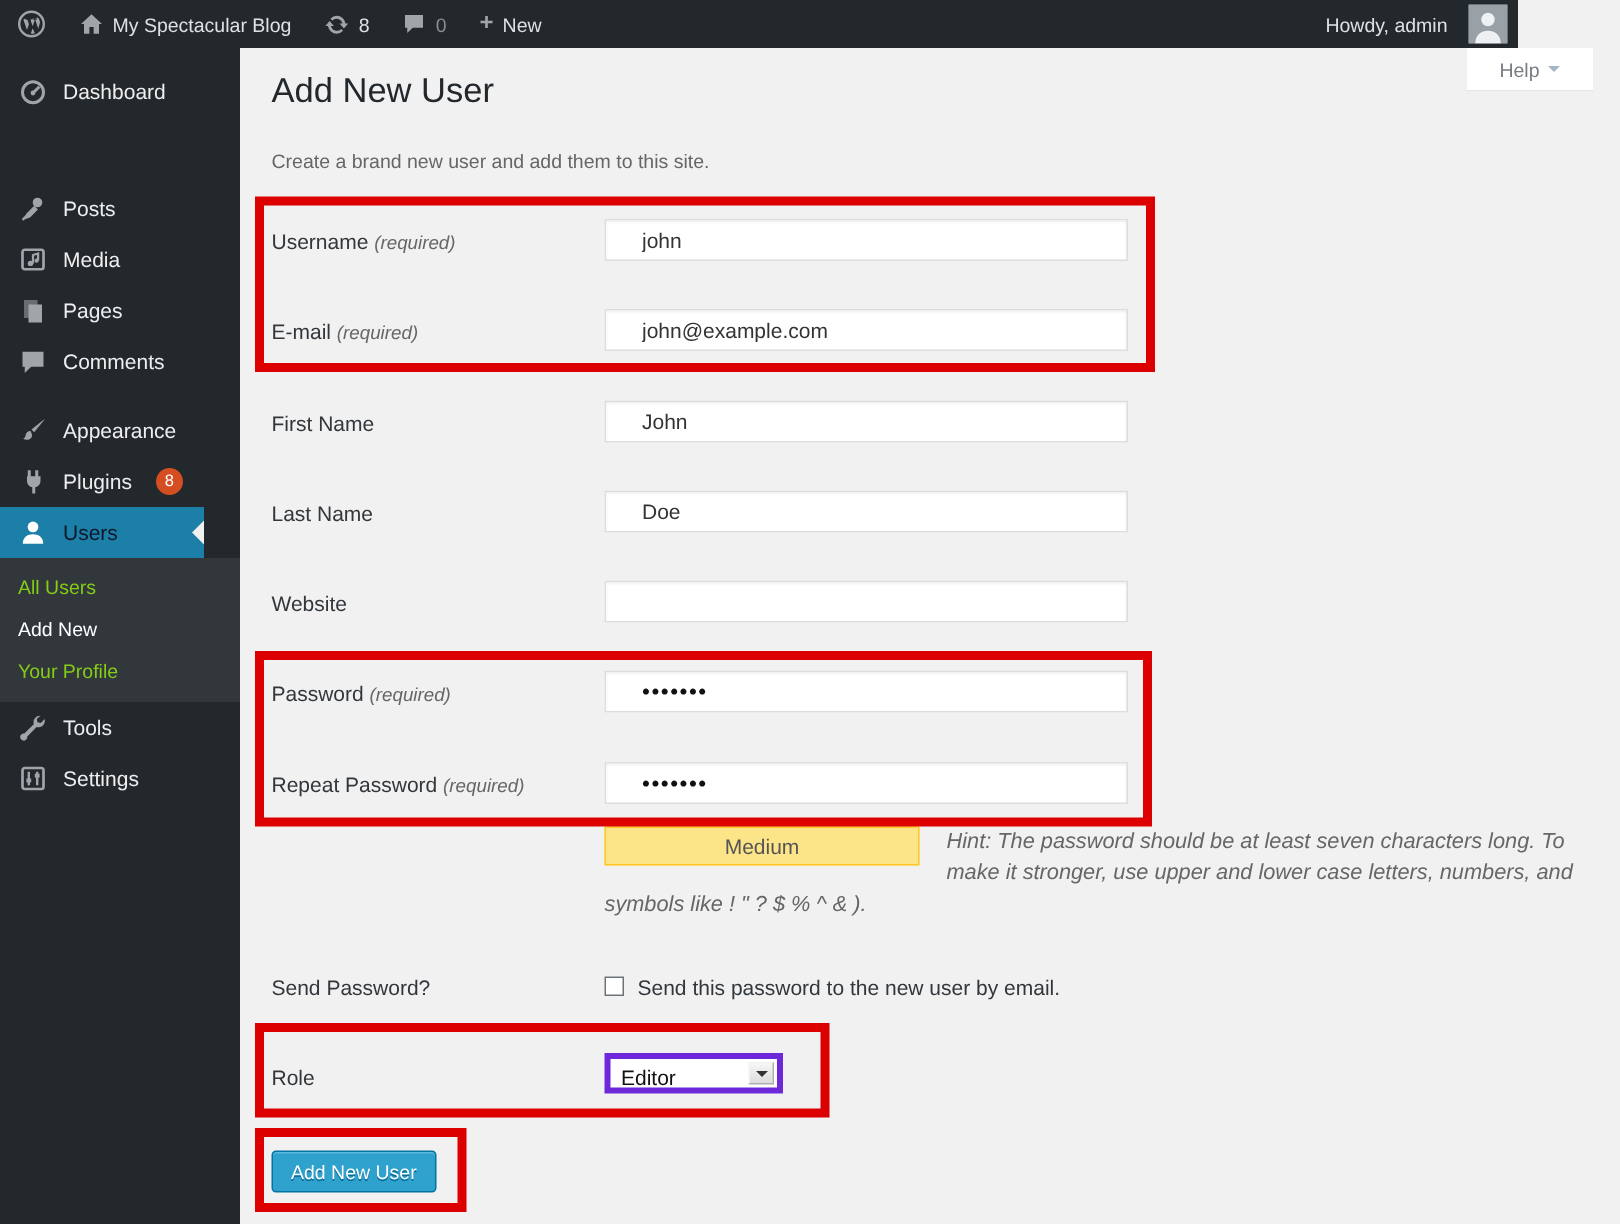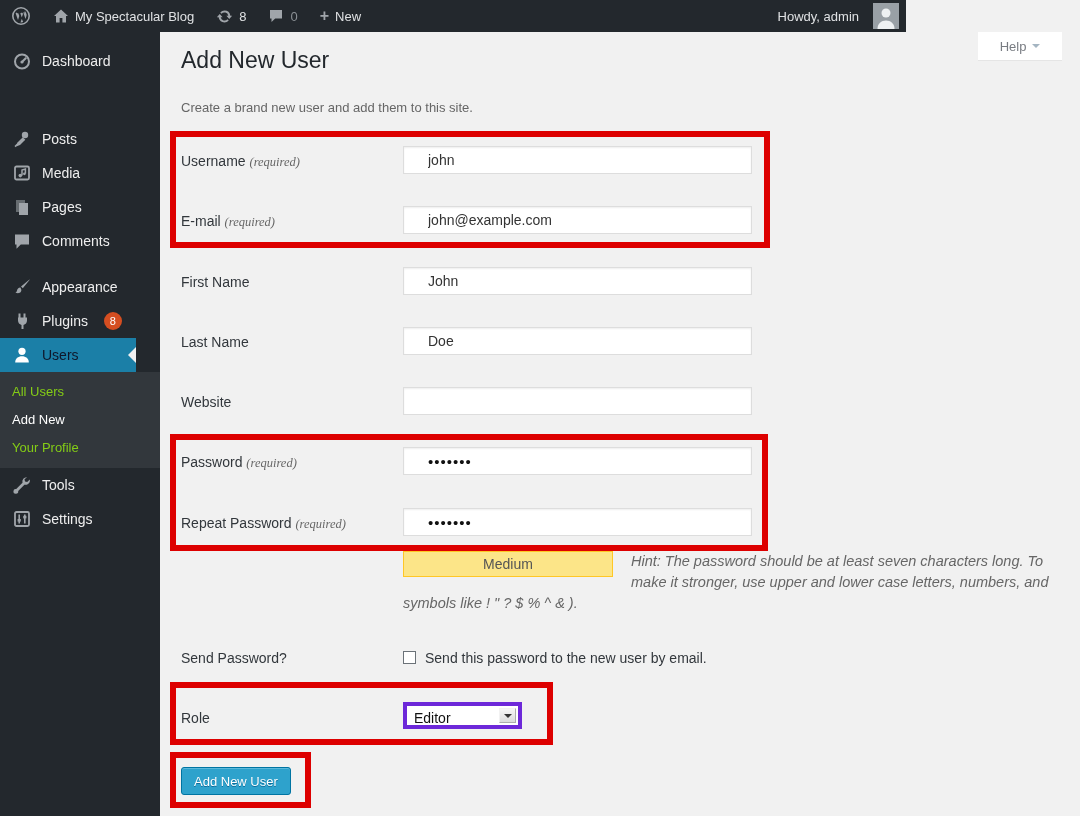--- a/index.html
+++ b/index.html
@@ -3,21 +3,21 @@
 <meta charset="utf-8">
 <style>
   * { box-sizing: border-box; margin: 0; padding: 0; }
   html,body { width:1080px; height:816px; overflow:hidden; }
   body {
     font-family:"Liberation Sans","DejaVu Sans",sans-serif;
     background:#f1f1f1; position:relative; color:#32373c;
   }
   
   .topbar {
-    position:absolute; left:0; top:0; width:906px; height:32px;
+    position:absolute; left:0; top:0; width:1012px; height:32px;
     background:#23282d; color:#dfe1e3; display:flex; align-items:flex-start;
     font-size:13px; z-index:30;
   }
   .tb-left { display:flex; align-items:center; height:100%; }
   .tb-right { margin-left:auto; display:flex; align-items:center; height:100%; padding-right:7px; }
   .tb-item { display:flex; align-items:center; gap:6px; padding:0 11px; height:100%; cursor:pointer; }
   .tb-item svg { display:block; }
   .tb-icon { color:#a0a5aa; }
   .tb-count-dim { color:#8a8f94; }
   .tb-plus { font-size:16px; font-weight:bold; color:#a0a5aa; line-height:1; }
@@ -59,21 +59,21 @@
   .help-btn {
     position:absolute; left:978px; top:32px; width:84px; height:29px;
     background:#fff; color:#787c82; font-size:13px; display:flex;
     align-items:center; justify-content:center; gap:6px; cursor:pointer; z-index:25;
     border-bottom:1px solid #e5e5e5;
   }
   .help-caret { width:0; height:0; border:4px solid transparent; border-top-color:#a5b5c2; margin-top:4px; }
   .page-title { position:absolute; left:181px; top:47px; font-size:23px; font-weight:400; color:#23282d; }
   .page-desc { position:absolute; left:181px; top:100px; font-size:13px; color:#666; }
   .flabel { position:absolute; left:181px; font-size:14px; color:#32373c; }
-  .flabel em { font-style:italic; color:#666; font-size:12.5px;font-family:Liberation Serif, serif; }
+  .flabel em { font-style:italic; color:#666; font-size:12.5px; }
   .finput {
     position:absolute; left:403px; width:349px; height:28px;
     border:1px solid #ddd; background:#fff; box-shadow:inset 0 1px 2px rgba(0,0,0,.07);
     font-family:"Liberation Sans","DejaVu Sans",sans-serif; font-size:14px;
     color:#333; padding:0 24px; outline:none;
   }
   .finput.pw { font-size:15px; letter-spacing:1px; color:#111; }
   .redbox { position:absolute; border:6px solid #dd0000; pointer-events:none; z-index:15; }
   .redbox-a { left:170px; top:131px; width:600px; height:117px; }
   .redbox-b { left:170px; top:434px; width:598px; height:117px; }

